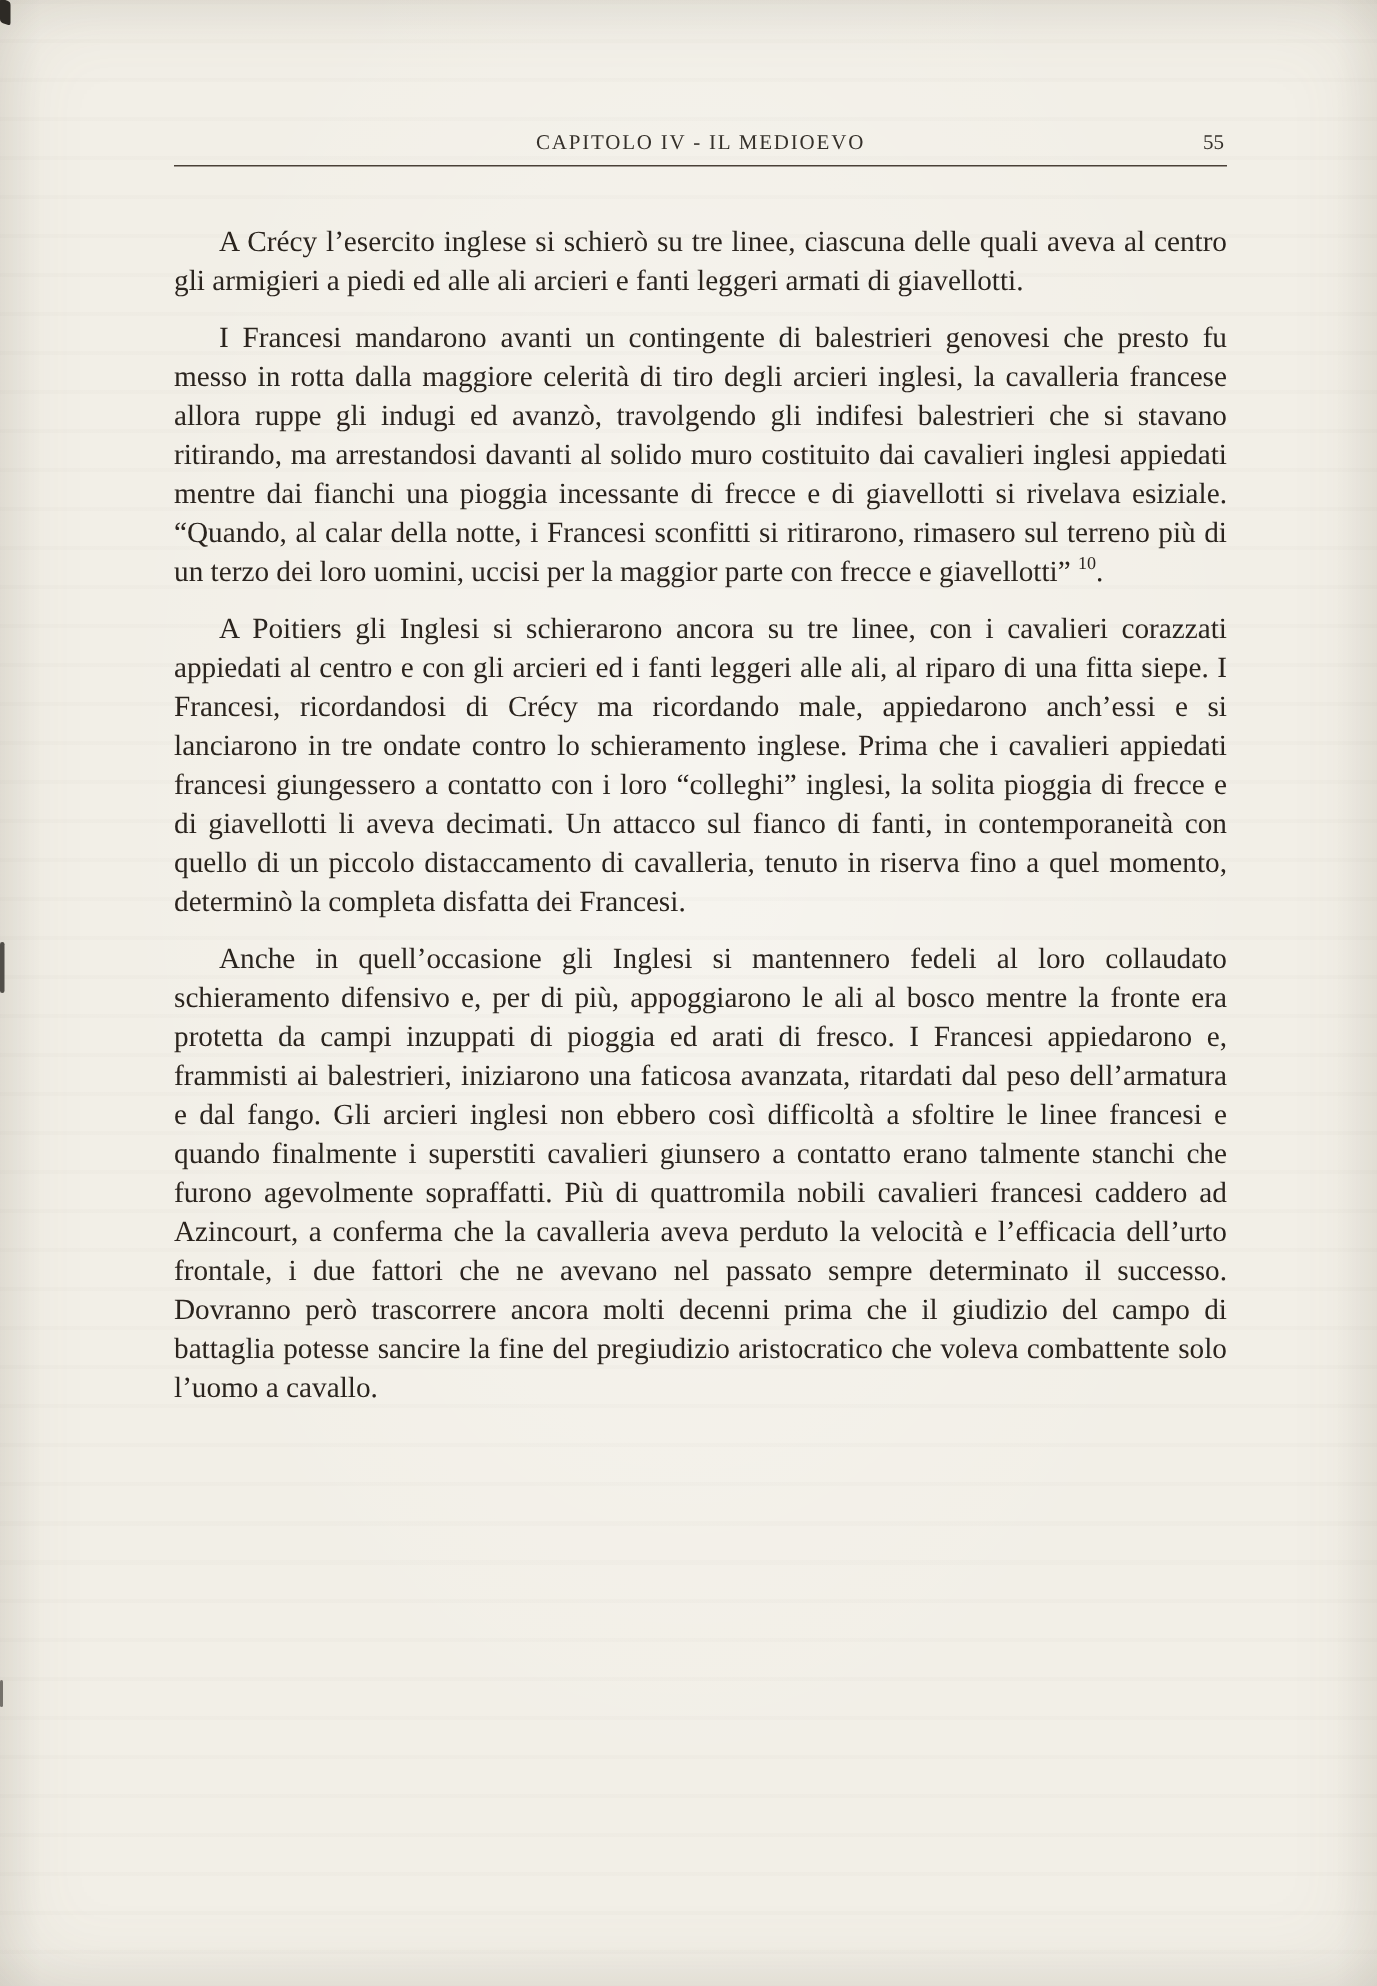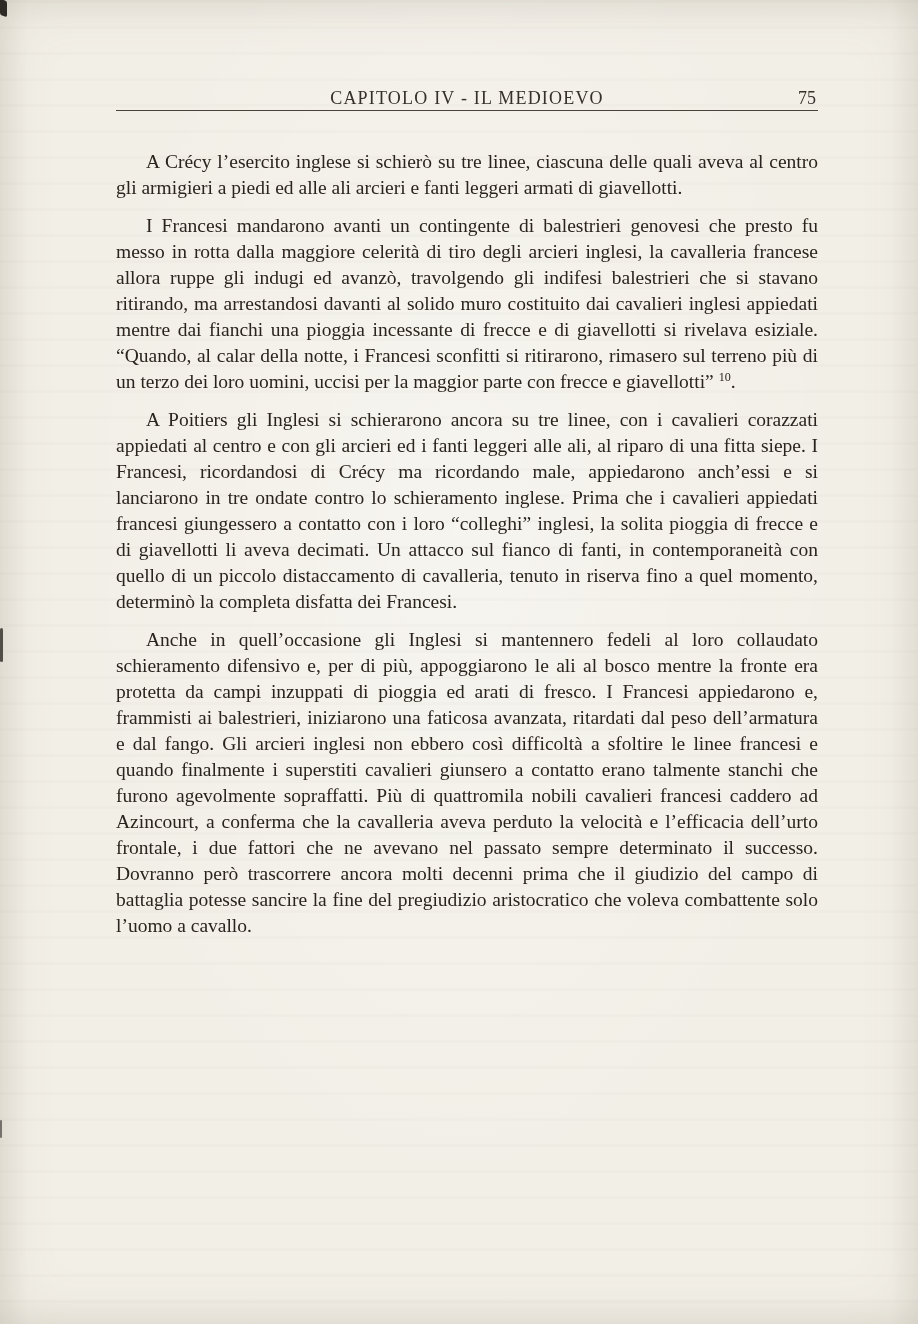--- a/index.html
+++ b/index.html
@@ -27,21 +27,21 @@
   .artifact{position:absolute;background:#2d2a25;border-radius:2px;}
   .artifact.a1{left:0;top:0;width:7px;height:16px;transform:skewY(20deg);}
   .artifact.a2{left:0;top:628px;width:3px;height:34px;opacity:.8;}
   .artifact.a3{left:0;top:1120px;width:2px;height:18px;opacity:.6;}
   .content{
     position:absolute;left:116px;top:88px;width:702px;
   }
   .header{
     position:relative;height:22px;
     border-bottom:1.2px solid #4a4138;
-    font-size:18px;letter-spacing:1.2px;
+    font-size:14px;letter-spacing:1.2px;
     color:#35302a;
   }
   .header-title{
     position:absolute;left:50%;transform:translateX(-50%);top:0;white-space:nowrap;
   }
   .page-number{
     position:absolute;right:2px;top:0;letter-spacing:0;
   }
   .body-text{
     margin-top:38px;
@@ -65,21 +65,21 @@
 
 <div class="page">
   <div class="texture"></div>
   <div class="artifact a1"></div>
   <div class="artifact a2"></div>
   <div class="artifact a3"></div>
 
   <div class="content">
     <div class="header">
       <span class="header-title">CAPITOLO IV - IL MEDIOEVO</span>
-      <span class="page-number">75</span>
+      <span class="page-number">55</span>
     </div>
     <div class="body-text">
         <p class="para"><span>A Crécy l’esercito inglese si schierò su tre linee, ciascuna delle quali aveva al centro gli armigieri a piedi ed alle ali arcieri e fanti leggeri armati di giavellotti.</span></p>
         <p class="para"><span>I Francesi mandarono avanti un contingente di balestrieri genovesi che presto fu messo in rotta dalla maggiore celerità di tiro degli arcieri inglesi, la cavalleria francese allora ruppe gli indugi ed avanzò, travolgendo gli indifesi balestrieri che si stavano ritirando, ma arrestandosi davanti al solido muro costituito dai cavalieri inglesi appiedati mentre dai fianchi una pioggia incessante di frecce e di giavellotti si rivelava esiziale. “Quando, al calar della notte, i Francesi sconfitti si ritirarono, rimasero sul terreno più di un terzo dei loro uomini, uccisi per la maggior parte con frecce e giavellotti” </span><sup>10</sup><span>.</span></p>
         <p class="para"><span>A Poitiers gli Inglesi si schierarono ancora su tre linee, con i cavalieri corazzati appiedati al centro e con gli arcieri ed i fanti leggeri alle ali, al riparo di una fitta siepe. I Francesi, ricordandosi di Crécy ma ricordando male, appiedarono anch’essi e si lanciarono in tre ondate contro lo schieramento inglese. Prima che i cavalieri appiedati francesi giungessero a contatto con i loro “colleghi” inglesi, la solita pioggia di frecce e di giavellotti li aveva decimati. Un attacco sul fianco di fanti, in contemporaneità con quello di un piccolo distaccamento di cavalleria, tenuto in riserva fino a quel momento, determinò la completa disfatta dei Francesi.</span></p>
         <p class="para"><span>Anche in quell’occasione gli Inglesi si mantennero fedeli al loro collaudato schieramento difensivo e, per di più, appoggiarono le ali al bosco mentre la fronte era protetta da campi inzuppati di pioggia ed arati di fresco. I Francesi appiedarono e, frammisti ai balestrieri, iniziarono una faticosa avanzata, ritardati dal peso dell’armatura e dal fango. Gli arcieri inglesi non ebbero così difficoltà a sfoltire le linee francesi e quando finalmente i superstiti cavalieri giunsero a contatto erano talmente stanchi che furono agevolmente sopraffatti. Più di quattromila nobili cavalieri francesi caddero ad Azincourt, a conferma che la cavalleria aveva perduto la velocità e l’efficacia dell’urto frontale, i due fattori che ne avevano nel passato sempre determinato il successo. Dovranno però trascorrere ancora molti decenni prima che il giudizio del campo di battaglia potesse sancire la fine del pregiudizio aristocratico che voleva combattente solo l’uomo a cavallo.</span></p>
       </div>
   </div>
 </div>
 

